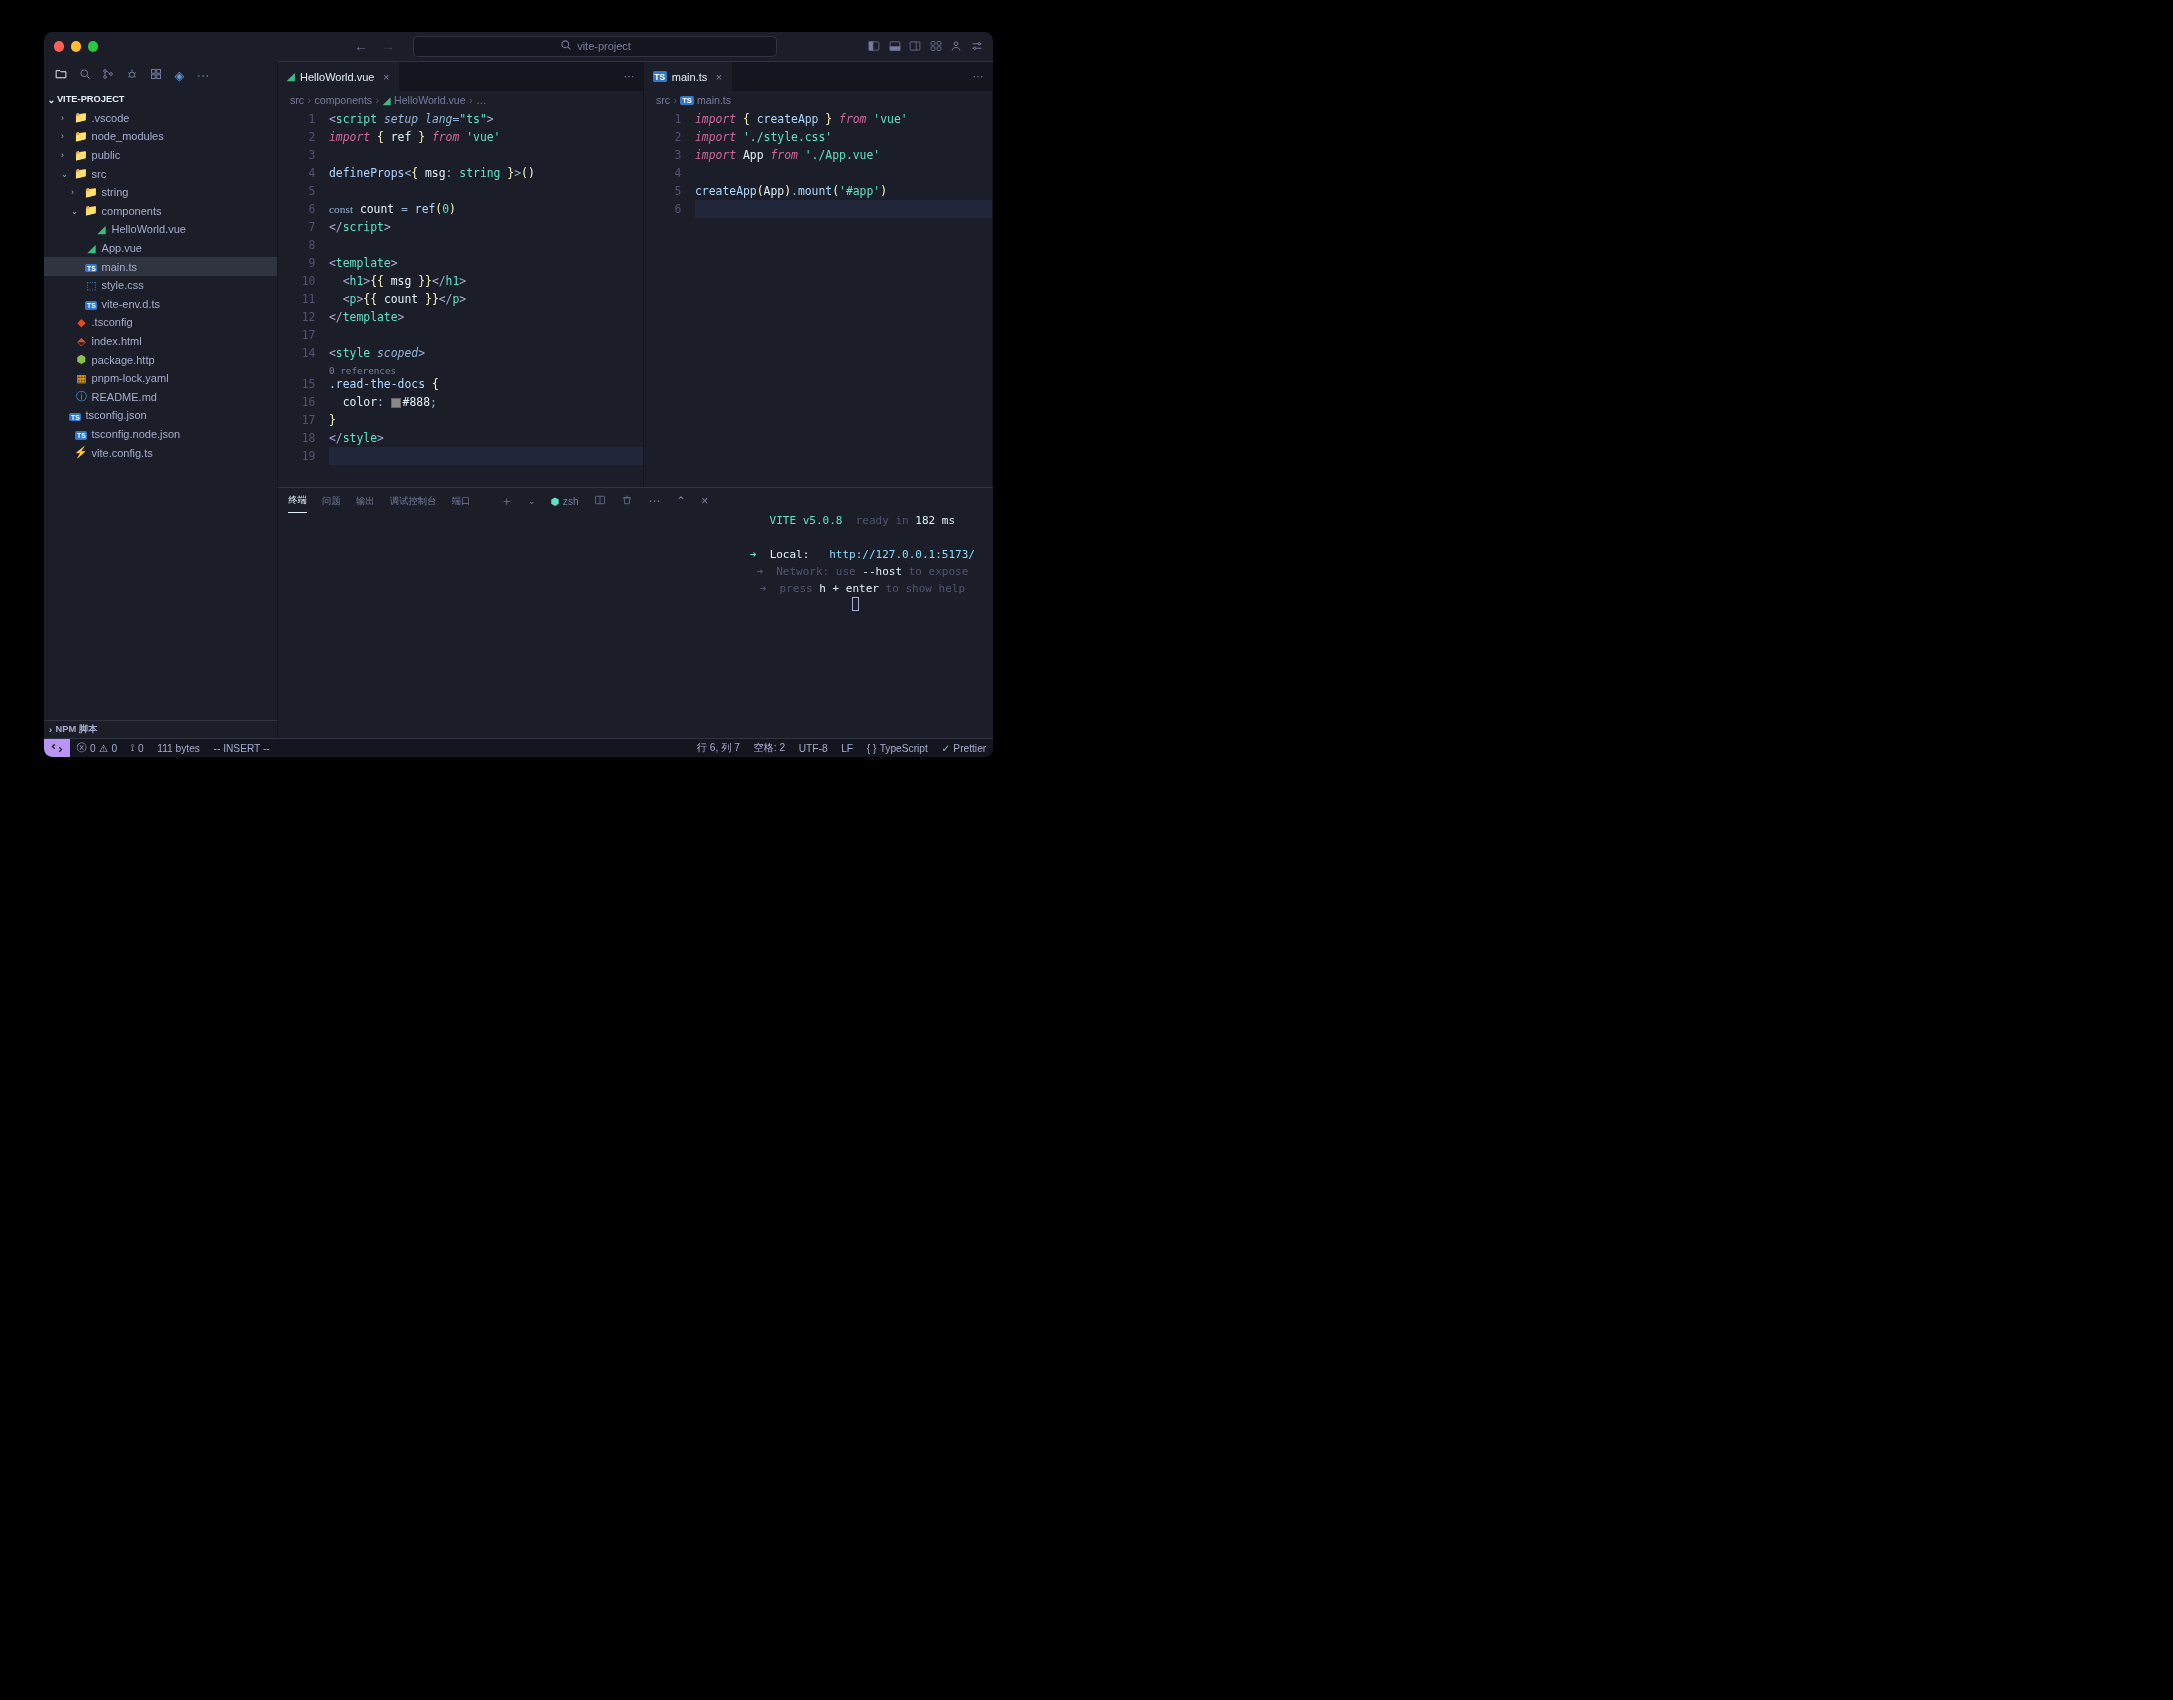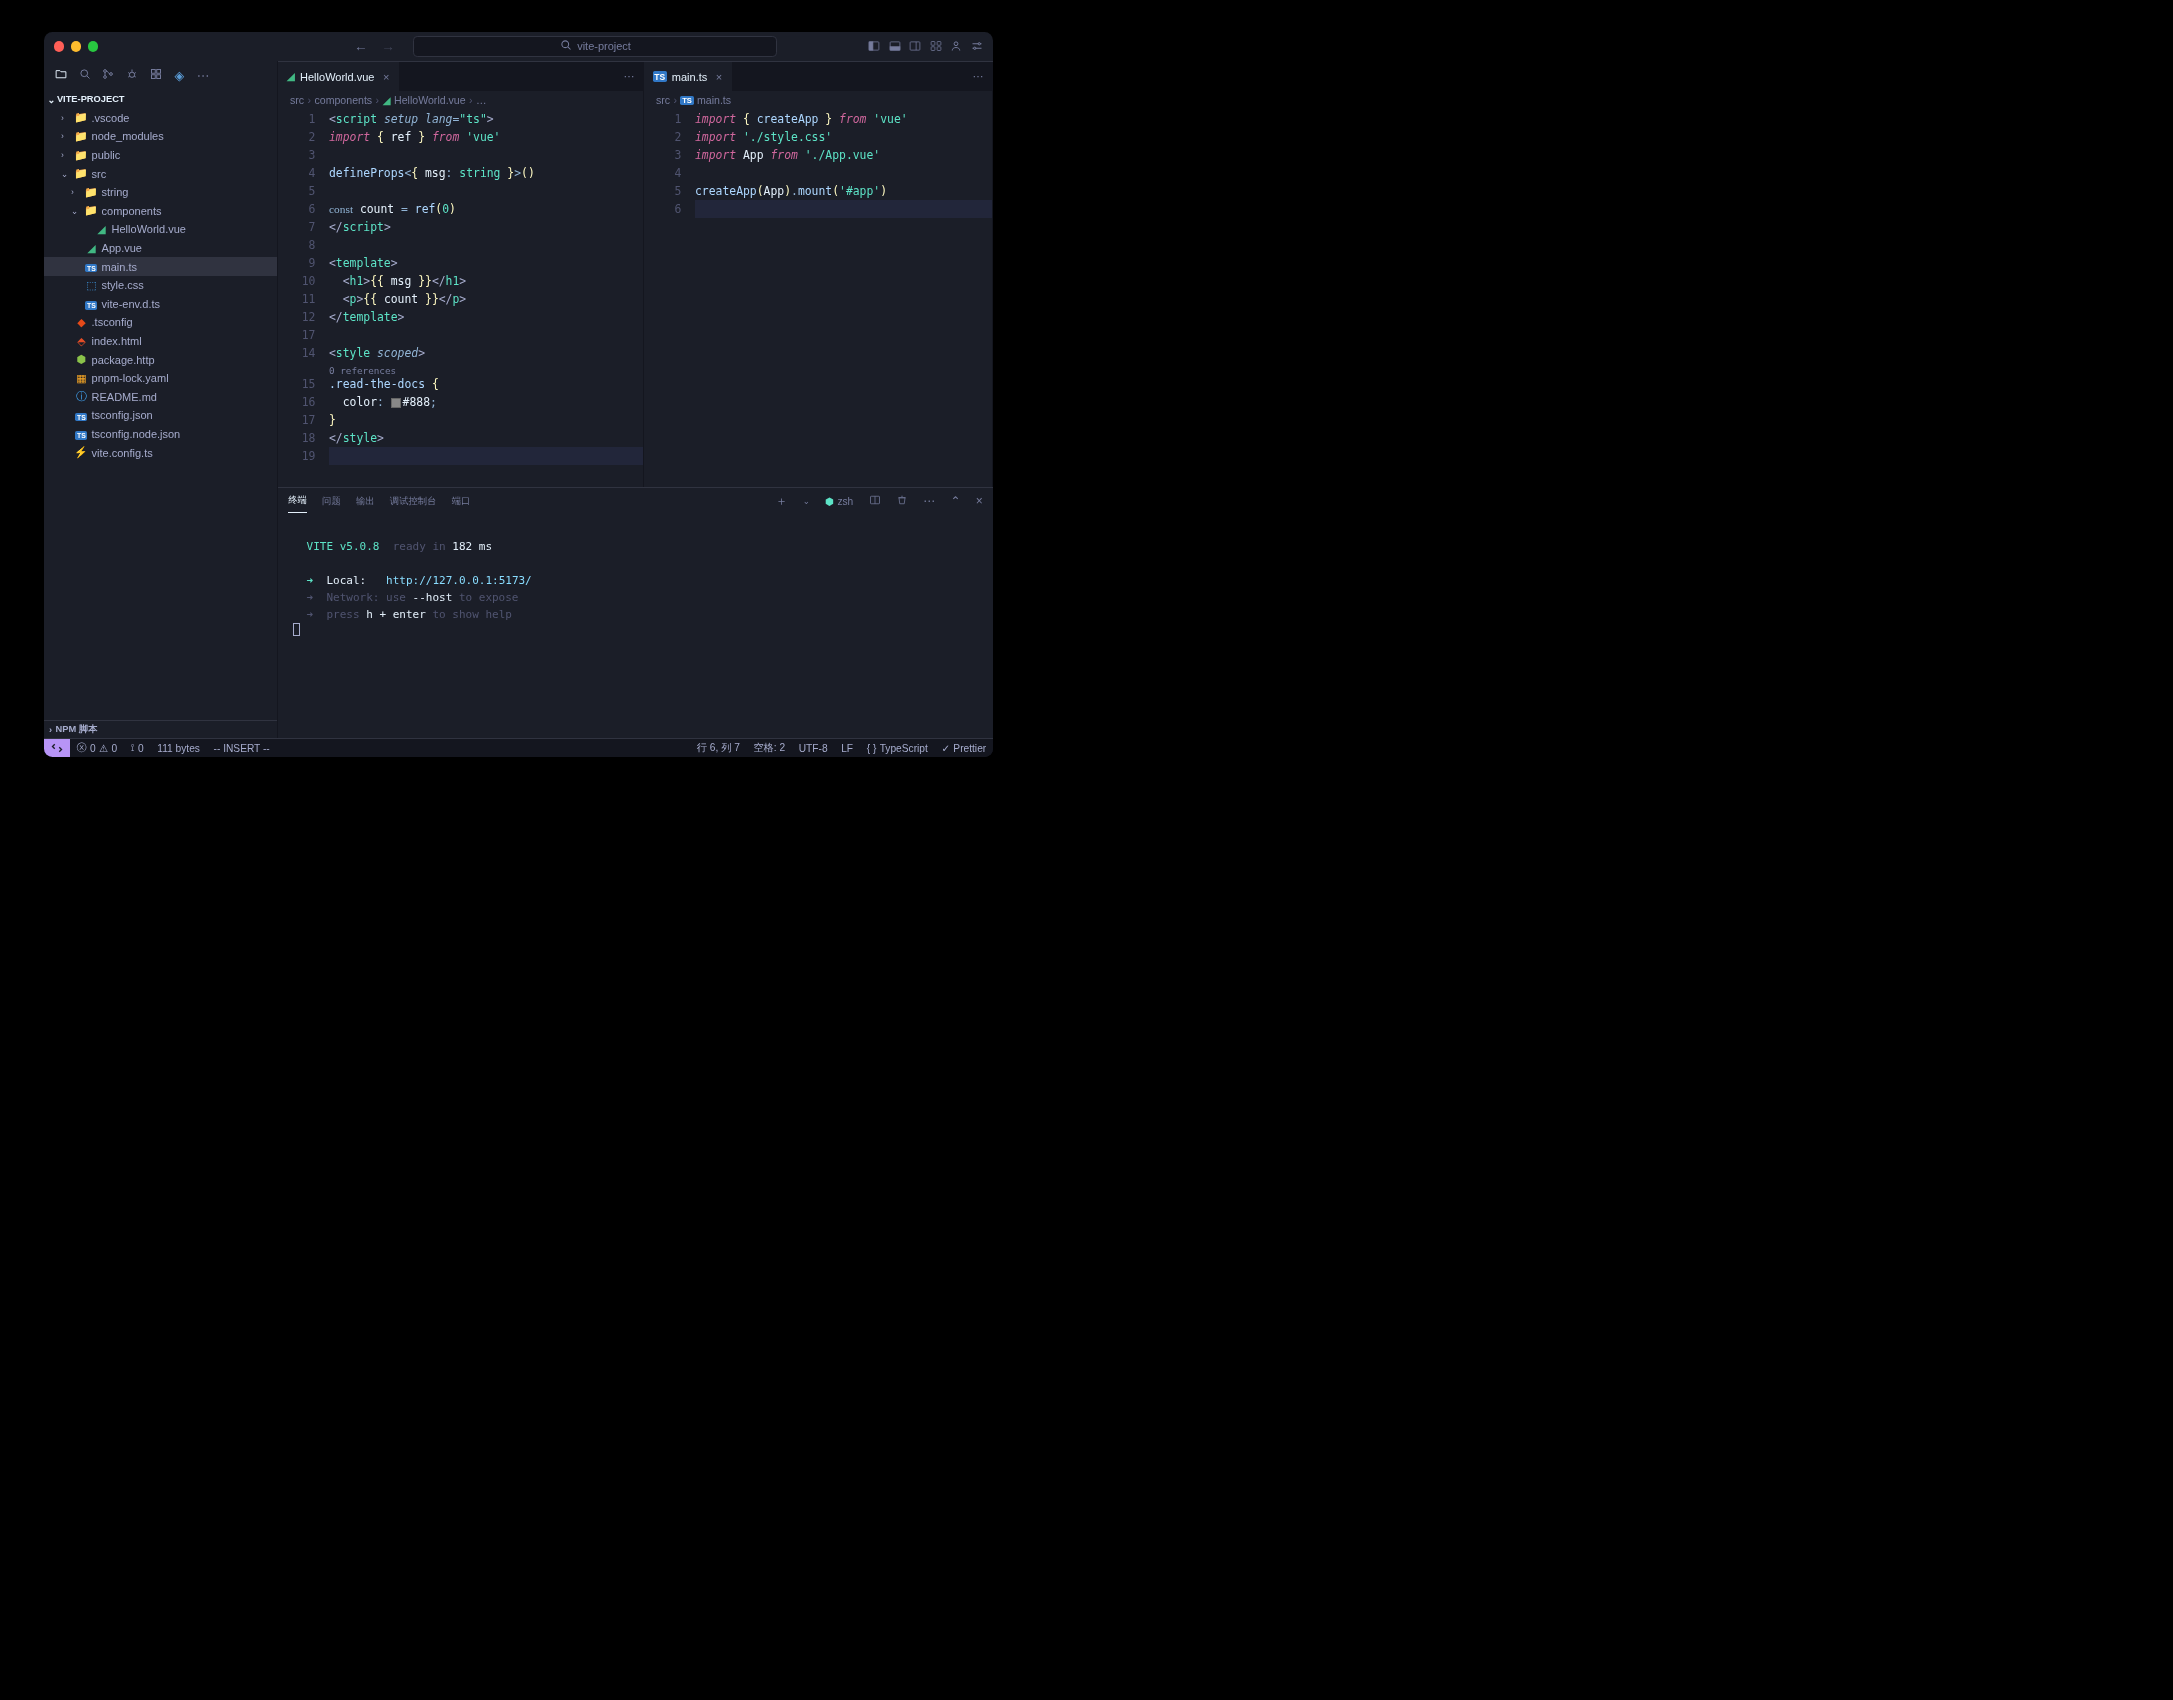--- a/index.html
+++ b/index.html
@@ -174,22 +174,23 @@
 .c-class { color: #add7ff; }
 .c-br { color: #fffac2; }
 .c-pink { color: #d0679d; font-style: italic; }
 .c-html { color: #5de4c7; }
 .codelens { font-size: 9.3px; color: #767c9d; height: 13.6px; }
 .col-swatch { display: inline-block; width: 10.2px; height: 10.2px; background: #888; border: 0.8px solid #666; vertical-align: middle; margin-right: 1.7px; }
 .panel {
   height: 251px;
   border-top: 0.8px solid #303340;
   display: flex;
-  flex-direction: column;
+  flex-direction: row;
   background: #1b1e28;
+  text-align: center;
 }
 .panel-tabs {
   height: 25.4px;
   display: flex;
   align-items: center;
   padding: 0 10.2px;
   gap: 15.3px;
   font-size: 9.3px;
   color: #767c9d;
 }
@@ -389,21 +390,21 @@
           <div class="tree-row" style="padding-left: 17px;">
             <span class="chev"></span>
             <span class="ficon"><span style="color:#f9a825">▦</span></span>
             <span class="label">pnpm-lock.yaml</span>
           </div>
           <div class="tree-row" style="padding-left: 17px;">
             <span class="chev"></span>
             <span class="ficon"><span style="color:#42a5f5">ⓘ</span></span>
             <span class="label">README.md</span>
           </div>
-          <div class="tree-row" style="padding-left: 17px;">
+          <div class="tree-row" style="padding-left: 11px;">
             <span class="chev"></span>
             <span class="ficon"><span style="background:#3178c6;color:#fff;font-size:6.8px;font-weight:700;padding:0.8px 1.7px;border-radius:1.7px">TS</span></span>
             <span class="label">tsconfig.json</span>
           </div>
           <div class="tree-row" style="padding-left: 17px;">
             <span class="chev"></span>
             <span class="ficon"><span style="background:#3178c6;color:#fff;font-size:6.8px;font-weight:700;padding:0.8px 1.7px;border-radius:1.7px">TS</span></span>
             <span class="label">tsconfig.node.json</span>
           </div>
           <div class="tree-row" style="padding-left: 17px;">

